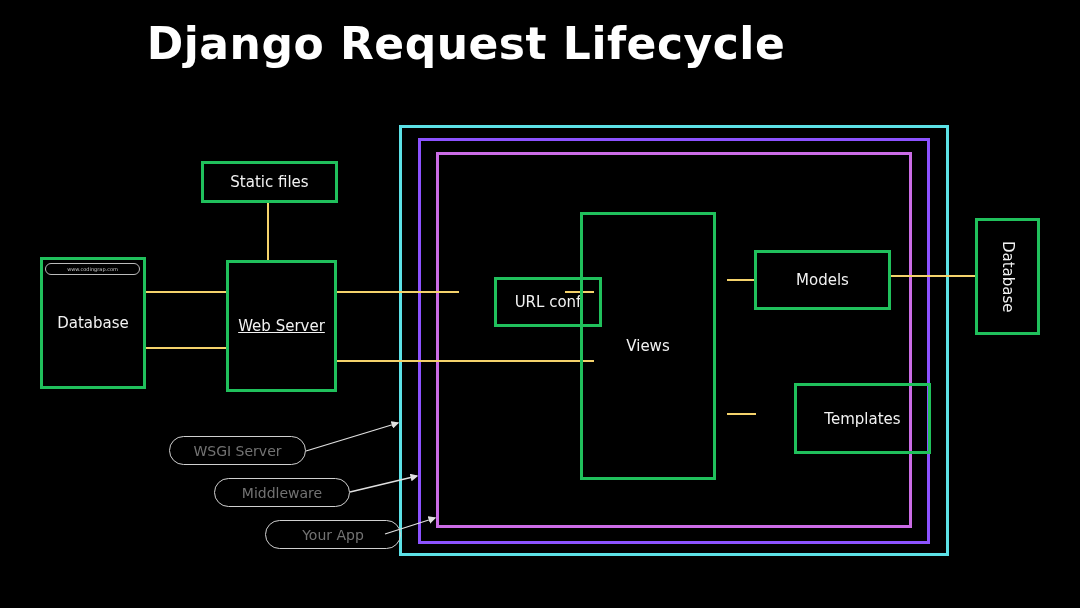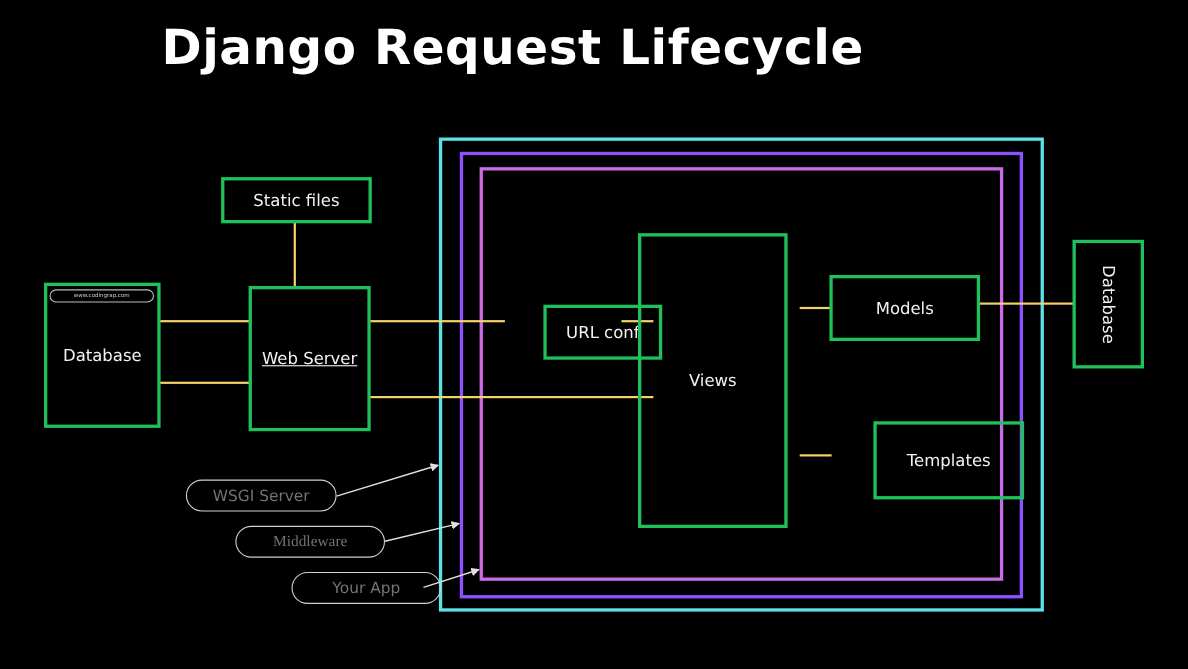--- a/index.html
+++ b/index.html
@@ -52,21 +52,21 @@
   <span>Models</span>
 </div>
 <div class="box" style="left:754px;top:383px;width:137px;height:71px;margin-left:40px;">
   <span>Templates</span>
 </div>
 <div class="box" style="left:975px;top:218px;width:65px;height:117px;">
   <span class="vertical">Database</span>
 </div>
 
 <div class="pill" style="left:169px;top:436px;width:137px;height:29px;">WSGI Server</div>
-<div class="pill" style="left:214px;top:478px;width:136px;height:29px;font-family:Liberation Serif, serif;">Middleware</div>
+<div class="pill" style="left:214px;top:478px;width:136px;height:29px;">Middleware</div>
 <div class="pill" style="left:265px;top:520px;width:136px;height:29px;">Your App</div>
 
 <svg class="arrows" width="1080" height="608">
   <defs>
     <marker id="ah" markerWidth="6" markerHeight="6" refX="5" refY="3" orient="auto">
       <path d="M0,0 L6,3 L0,6 Z" fill="#e0e0e0"></path>
     </marker>
   </defs>
   <line x1="306" y1="451" x2="398" y2="423" stroke="#e0e0e0" stroke-width="1.3" marker-end="url(#ah)"></line>
   <line x1="350" y1="492" x2="417" y2="476" stroke="#e0e0e0" stroke-width="1.3" marker-end="url(#ah)"></line>

